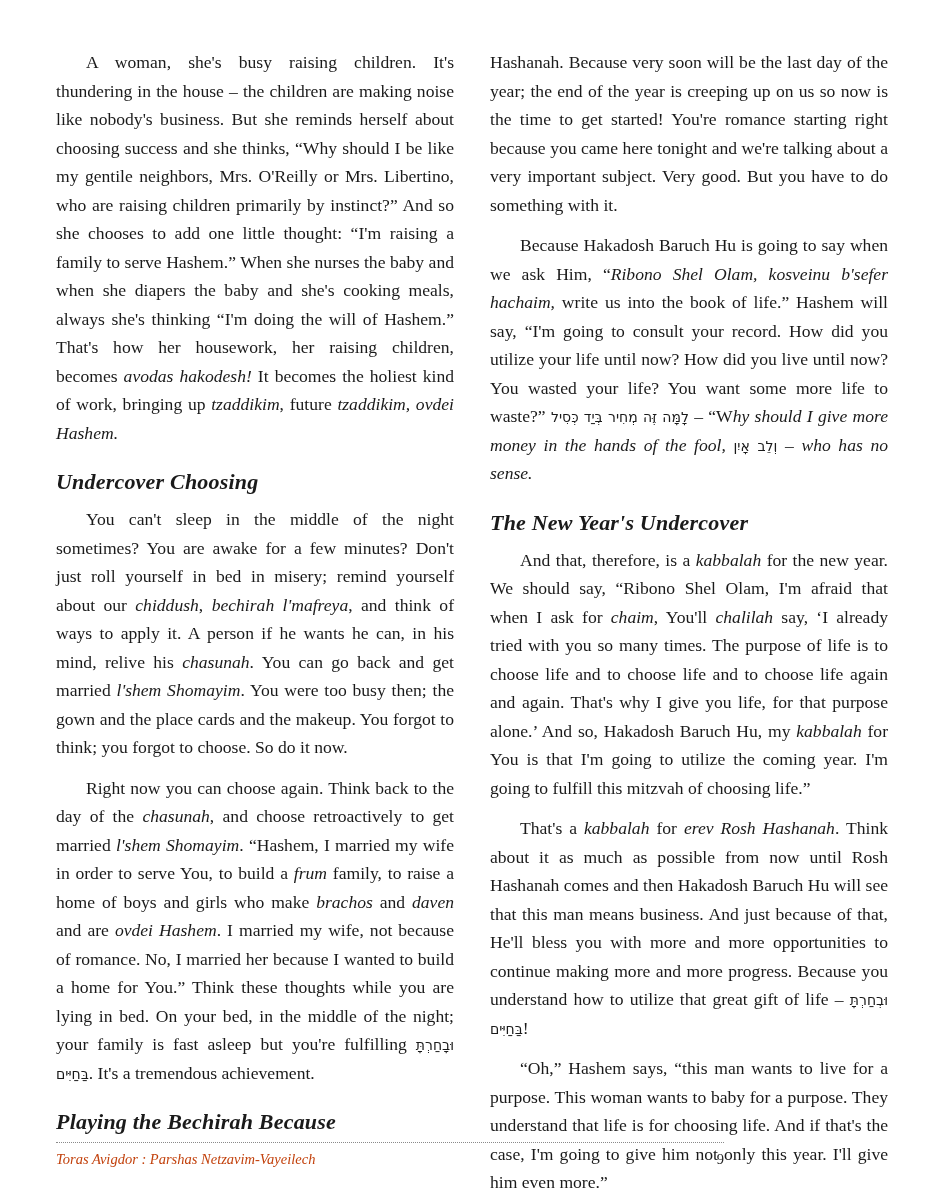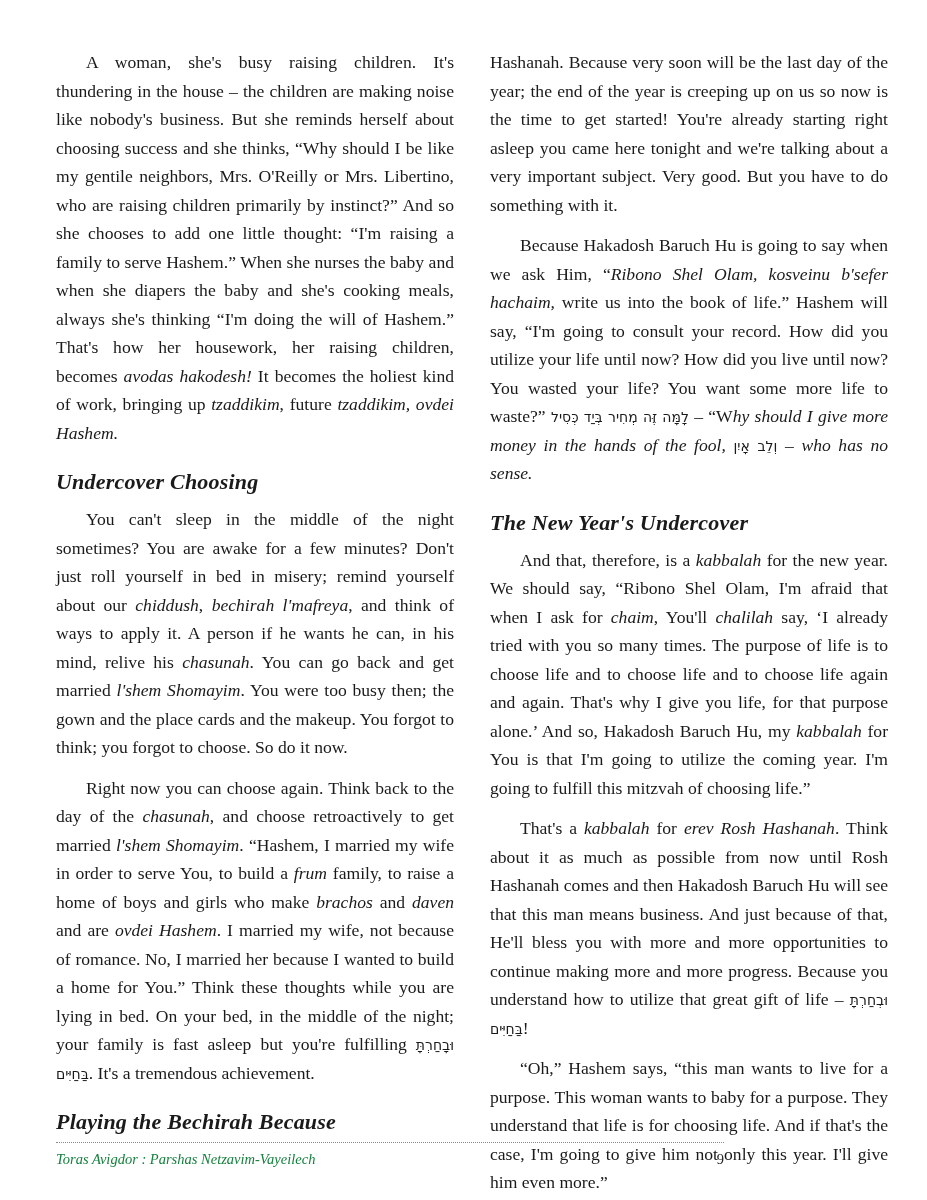--- a/index.html
+++ b/index.html
@@ -70,21 +70,21 @@
     margin-bottom: 8px;
   }
   .footer-row {
     display: flex;
     justify-content: space-between;
     align-items: baseline;
     font-size: 14.5px;
   }
   .footer-left {
     font-style: italic;
-    color: #15803d;
+    color: #c2410c;
   }
   .footer-right {
     color: #222;
   }
 </style>
 </head>
 <body>
 
 <div class="page">
   <div class="columns">
@@ -96,21 +96,21 @@
       <div class="heading">Undercover Choosing</div>
       <div>
         <p class="indent"><span>You can't sleep in the middle of the night sometimes? You are awake for a few minutes? Don't just roll yourself in bed in misery; remind yourself about our </span><span class="it">chiddush</span><span>, </span><span class="it">bechirah l'mafreya</span><span>, and think of ways to apply it. A person if he wants he can, in his mind, relive his </span><span class="it">chasunah</span><span>. You can go back and get married </span><span class="it">l'shem Shomayim</span><span>. You were too busy then; the gown and the place cards and the makeup. You forgot to think; you forgot to choose. So do it now.</span></p>
         <p class="indent"><span>Right now you can choose again. Think back to the day of the </span><span class="it">chasunah</span><span>, and choose retroactively to get married </span><span class="it">l'shem Shomayim</span><span>. “Hashem, I married my wife in order to serve You, to build a </span><span class="it">frum</span><span> family, to raise a home of boys and girls who make </span><span class="it">brachos</span><span> and </span><span class="it">daven</span><span> and are </span><span class="it">ovdei Hashem</span><span>. I married my wife, not because of romance. No, I married her because I wanted to build a home for You.” Think these thoughts while you are lying in bed. On your bed, in the middle of the night; your family is fast asleep but you're fulfilling </span><span class="heb">וּבָחַרְתָּ בַּחַיִּים</span><span>. It's a tremendous achievement.</span></p>
       </div>
       <div class="heading">Playing the Bechirah Because</div>
     </div>
 
     <div class="col">
       <div>
-        <p><span>Hashanah. Because very soon will be the last day of the year; the end of the year is creeping up on us so now is the time to get started! You're already starting right asleep you came here tonight and we're talking about a very important subject. Very good. But you have to do something with it.</span></p>
+        <p><span>Hashanah. Because very soon will be the last day of the year; the end of the year is creeping up on us so now is the time to get started! You're romance starting right because you came here tonight and we're talking about a very important subject. Very good. But you have to do something with it.</span></p>
         <p class="indent"><span>Because Hakadosh Baruch Hu is going to say when we ask Him, “</span><span class="it">Ribono Shel Olam, kosveinu b'sefer hachaim,</span><span> write us into the book of life.” Hashem will say, “I'm going to consult your record. How did you utilize your life until now? How did you live until now? You wasted your life? You want some more life to waste?” </span><span class="heb">לָמָּה זֶּה מְחִיר בְּיַד כְּסִיל</span><span> – “W</span><span class="it">hy should I give more money in the hands of the fool,</span><span> </span><span class="heb">וְלֵב אָיִן</span><span> – </span><span class="it">who has no sense.</span></p>
       </div>
       <div class="heading">The New Year's Undercover</div>
       <div>
         <p class="indent"><span>And that, therefore, is a </span><span class="it">kabbalah</span><span> for the new year. We should say, “Ribono Shel Olam, I'm afraid that when I ask for </span><span class="it">chaim</span><span>, You'll </span><span class="it">chalilah</span><span> say, ‘I already tried with you so many times. The purpose of life is to choose life and to choose life and to choose life again and again. That's why I give you life, for that purpose alone.’ And so, Hakadosh Baruch Hu, my </span><span class="it">kabbalah</span><span> for You is that I'm going to utilize the coming year. I'm going to fulfill this mitzvah of choosing life.”</span></p>
         <p class="indent"><span>That's a </span><span class="it">kabbalah</span><span> for </span><span class="it">erev Rosh Hashanah</span><span>. Think about it as much as possible from now until Rosh Hashanah comes and then Hakadosh Baruch Hu will see that this man means business. And just because of that, He'll bless you with more and more opportunities to continue making more and more progress. Because you understand how to utilize that great gift of life – </span><span class="heb">וּבְחַרְתָּ בַּחַיִּים</span><span>!</span></p>
         <p class="indent"><span>“Oh,” Hashem says, “this man wants to live for a purpose. This woman wants to baby for a purpose. They understand that life is for choosing life. And if that's the case, I'm going to give him not only this year. I'll give him even more.”</span></p>
 
       </div>
     </div>

